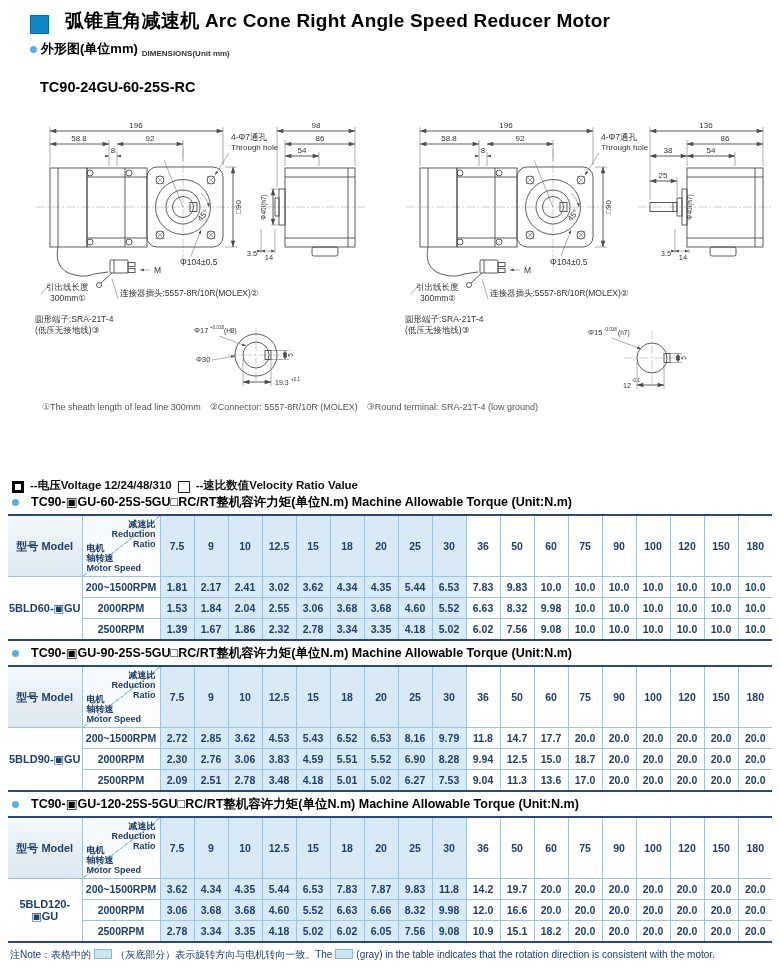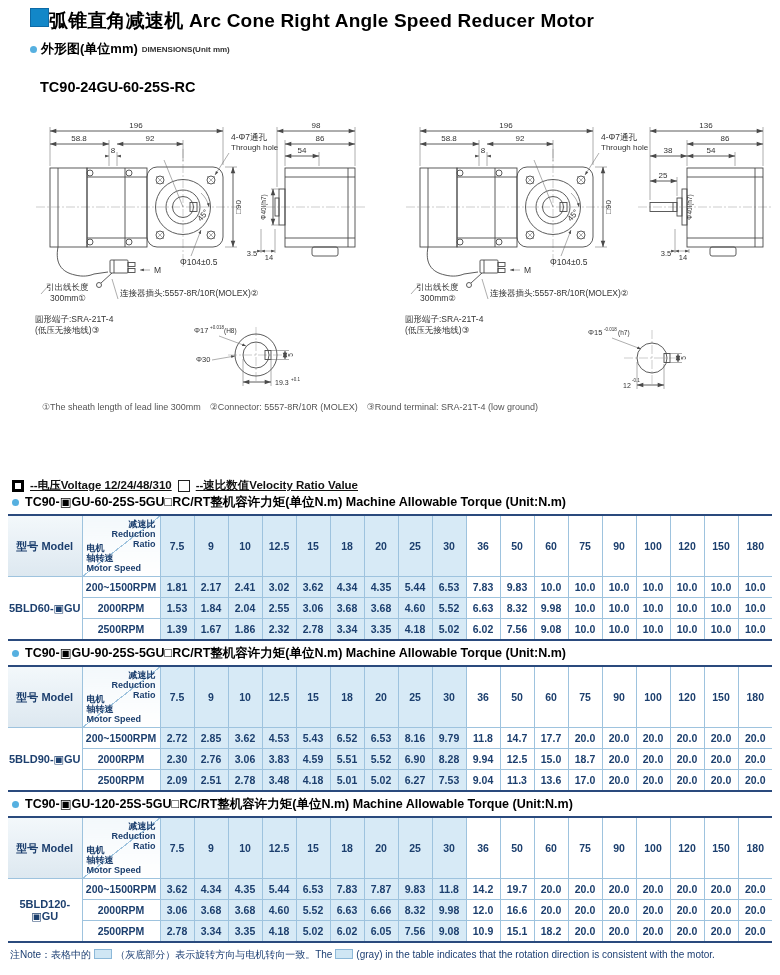--- a/index.html
+++ b/index.html
@@ -1,50 +1,50 @@
 <!DOCTYPE html>
 <html><head>
 <meta charset="utf-8">
 <style>
   html,body{margin:0;padding:0;background:#fff;}
   .page{position:relative;width:780px;height:975px;background:#fff;overflow:hidden;
         font-family:"Liberation Sans","DejaVu Sans",sans-serif;color:#000;}
   .abs{position:absolute;}
 
   
-  .hdr{left:30px;top:8px;display:flex;align-items:flex-start;gap:0;}
+  .hdr{left:30px;top:8px;display:flex;align-items:flex-end;gap:16px;}
   .hdr-sq{width:17px;height:17px;background:#1287c8;border:1px solid #0d6aa6;}
   .hdr h1{margin:0;font-size:19px;font-weight:bold;letter-spacing:0.2px;}
-  .sec{left:30px;top:40px;display:flex;align-items:center;gap:4px;}
+  .sec{left:30px;top:40px;display:flex;align-items:flex-end;gap:4px;}
   .dot{width:7px;height:7px;border-radius:50%;background:#56b0e0;align-self:center;}
   .sec-zh{font-size:13px;font-weight:bold;}
   .sec-en{font-size:8px;font-weight:bold;color:#333;}
   .sub{left:30px;top:57px;font-size:9.5px;color:#666;}
   .sub .en{font-size:8.5px;color:#777;}
   .model-code{left:40px;top:79px;font-size:14.5px;font-weight:bold;}
 
   
   .dsvg{position:absolute;top:103px;}
   .dln{stroke:#4a4a4a;stroke-width:0.9;fill:none;}
   .thin{stroke:#6a6a6a;stroke-width:0.55;fill:none;}
   .cl{stroke:#999;stroke-width:0.5;fill:none;stroke-dasharray:9 2 2 2;}
   text.dt{font-size:8px;fill:#333;text-anchor:middle;font-family:"Liberation Sans","DejaVu Sans",sans-serif;}
   text.zt{font-size:8.5px;fill:#333;text-anchor:start;font-family:"Liberation Sans","DejaVu Sans",sans-serif;}
   text.st{font-size:6.5px;fill:#333;text-anchor:middle;}
   text.tol{font-size:4.5px;fill:#333;text-anchor:start;}
   .draw-foot{left:42px;top:401px;font-size:9px;color:#555;}
 
   
-  .legend{left:12px;top:478px;display:flex;align-items:center;gap:6px;font-size:11.5px;font-weight:bold;color:#111;text-decoration:underline;}
+  .legend{left:12px;top:478px;display:flex;align-items:flex-end;gap:6px;font-size:11.5px;font-weight:bold;color:#111;}
   .bx-v{display:inline-block;width:6px;height:6px;border:3px solid #000;background:#fff;}
   .bx-r{display:inline-block;width:10px;height:10px;border:1.5px solid #222;background:#fff;}
 
   
   .tblock{left:0;width:780px;}
-  .t-title{margin-left:12px;display:flex;align-items:center;gap:6px;font-size:12.5px;font-weight:bold;height:16px;}
+  .t-title{margin-left:12px;display:flex;align-items:center;gap:12px;font-size:12.5px;font-weight:bold;height:16px;}
   .tbl{margin:4px 0 0 8px;border-collapse:collapse;table-layout:fixed;width:764px;
        border-top:2.5px solid #2a4a7d;border-bottom:2.5px solid #2a4a7d;}
   .tbl th,.tbl td{border:1px solid #9ec3de;text-align:center;vertical-align:middle;
        color:#1c3f6e;font-weight:bold;padding:0;font-size:10.5px;}
   .tbl tr > *:first-child{border-left:0;}
   .tbl tr > *:last-child{border-right:0;}
   .tbl thead th{height:60px;}
   .tbl tbody td{height:20px;}
   .tbl .hl{background:#d7eaf6;}
   .tbl th.model-h{font-size:11px;background:linear-gradient(180deg,#f3f8fb,#dde8f0);}

